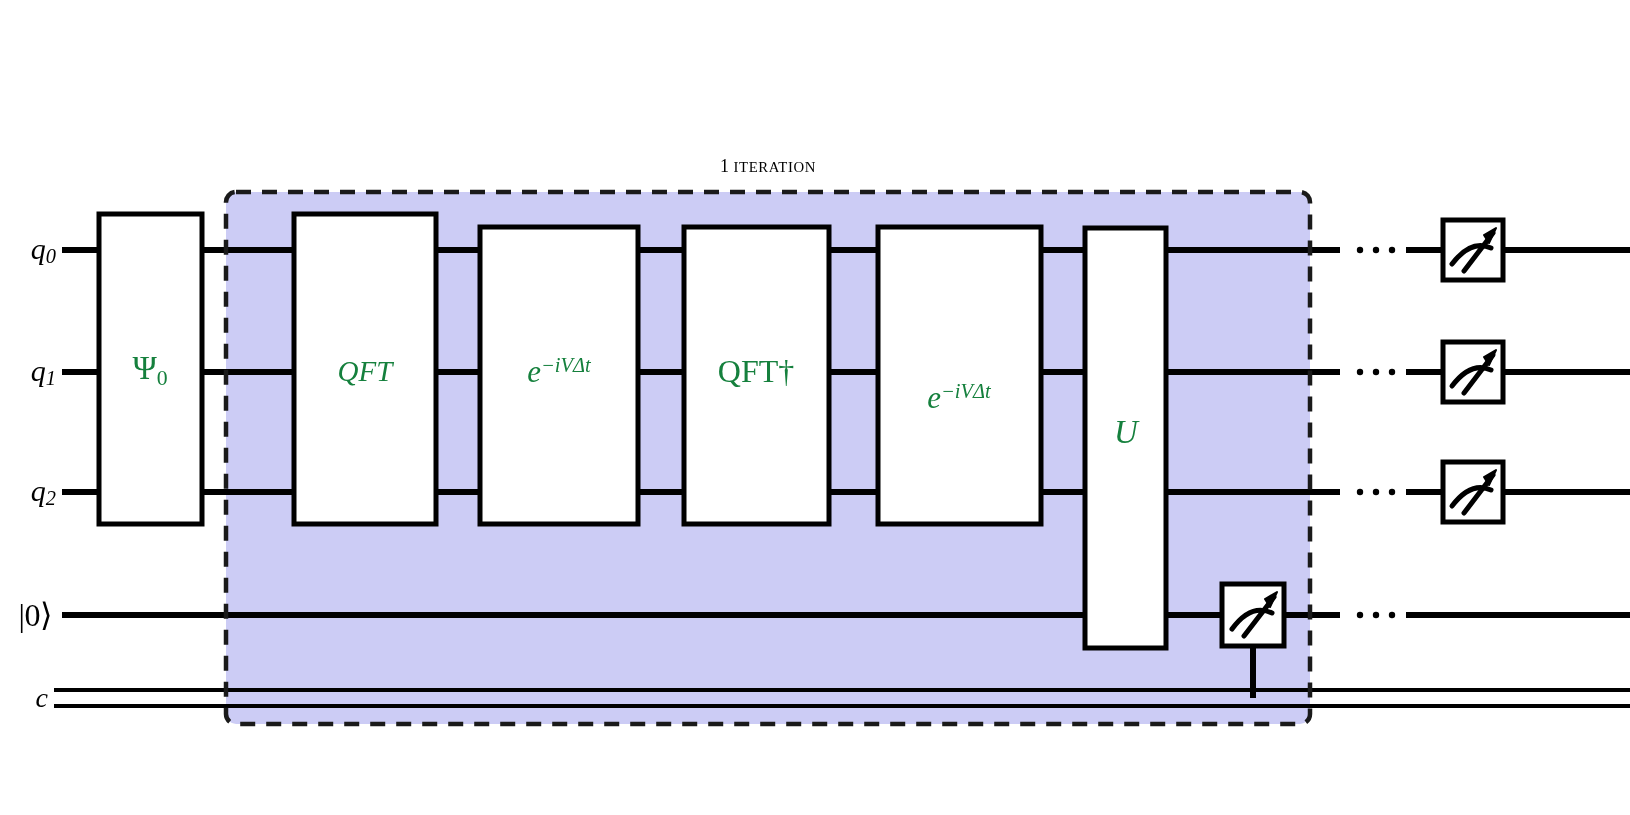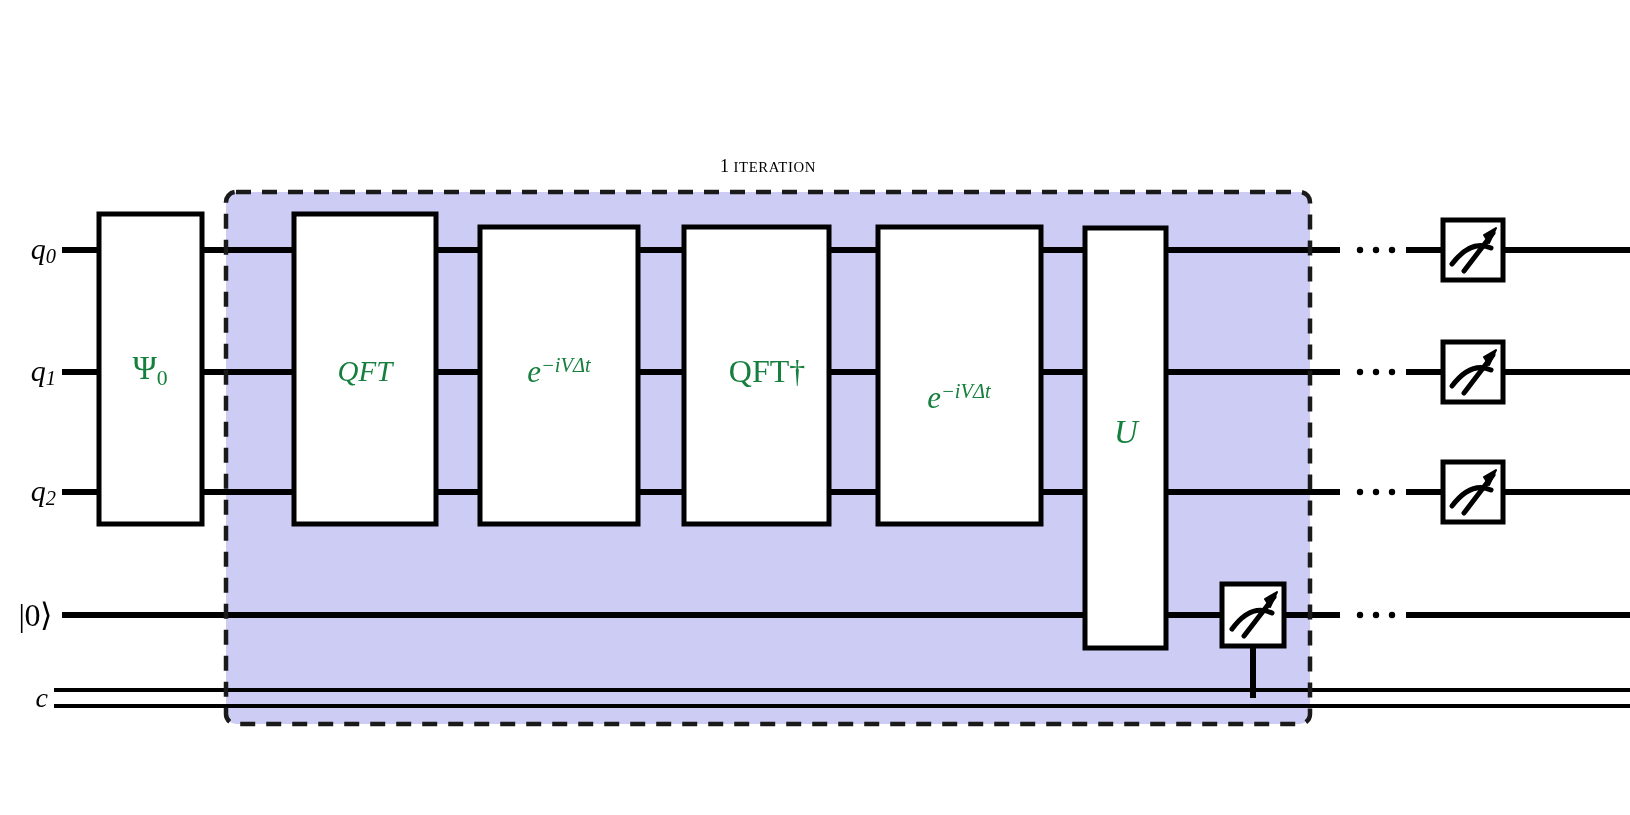--- a/index.html
+++ b/index.html
@@ -181,21 +181,21 @@
   <div class="wire-label ket" style="left:-8px; top:615px; font-size:32px;"><span>|0⟩</span></div>
 
   <div class="wire-label" style="left:-12px; top:698px; font-size:28px;"><span>c</span></div>
 
   <div class="gate-label roman" style="left:150px; top:371px; font-size:33px;"><span>Ψ</span><sub>0</sub></div>
 
   <div class="gate-label italic" style="left:365px; top:371px; font-size:29px;"><span>QFT</span></div>
 
   <div class="gate-label italic exp-label" style="left:559px; top:371px; font-size:31px;"><span>e</span><span class="expo">−iVΔt</span></div>
 
-  <div class="gate-label roman" style="left:756px; top:371px; font-size:32px;margin-left:11px;"><span>QFT†</span></div>
+  <div class="gate-label roman" style="left:756px; top:371px; font-size:32px;"><span>QFT†</span></div>
 
   <div class="gate-label italic exp-label" style="left:959px; top:371px; font-size:31px;margin-top:26px;"><span>e</span><span class="expo">−iVΔt</span></div>
 
   <div class="gate-label italic" style="left:1126px; top:432px; font-size:33px;"><span>U</span></div>
 
   <div class="iteration-label" style="left:768px; top:166px;"><span>1</span><span>&nbsp;</span><span class="sc">Iteration</span></div>
 
 </div>
 
 </body></html>

